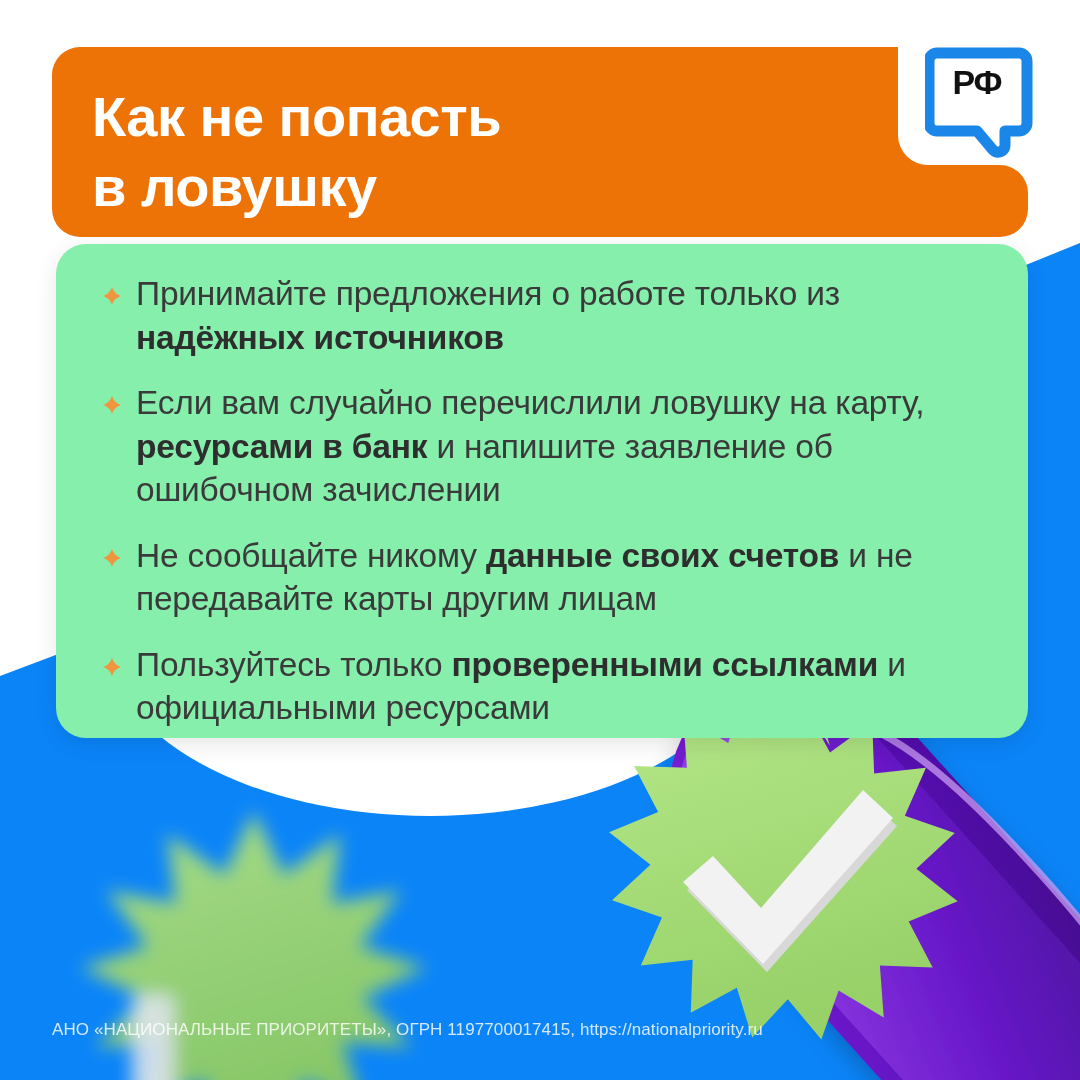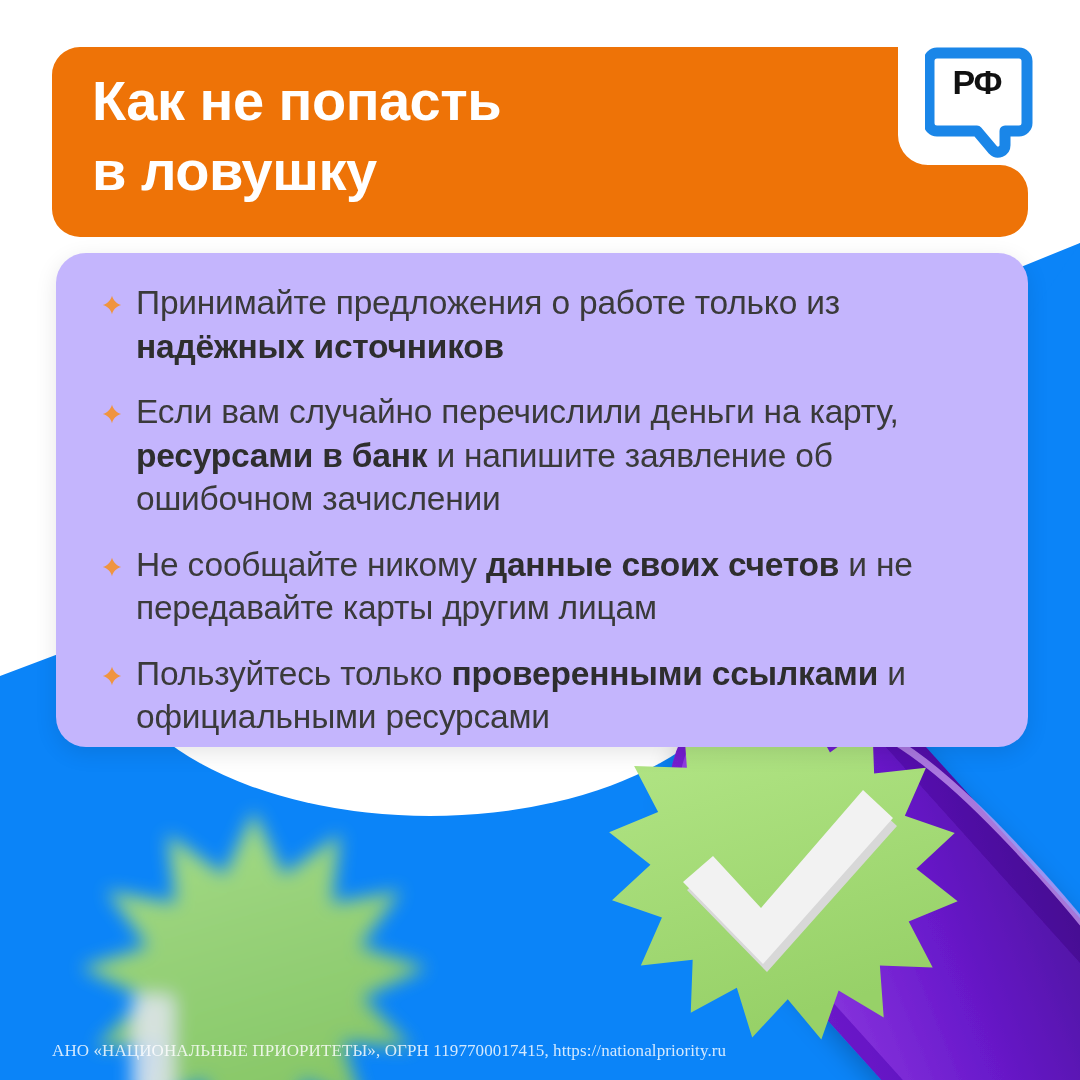--- a/index.html
+++ b/index.html
@@ -44,21 +44,21 @@
     position: absolute;
     left: 52px;
     top: 47px;
     width: 976px;
     height: 190px;
   }
   .banner-svg { position: absolute; left: 0; top: 0; }
   .banner-title {
     position: absolute;
     left: 40px;
-    top: 19px;
+    top: 35px;
     width: 780px;
     color: #ffffff;
     font-family: "Liberation Sans", sans-serif;
     font-weight: bold;
     font-size: 56px;
     line-height: 1.25;
     letter-spacing: -0.5px;
     white-space: pre-line;
   }
 
@@ -80,24 +80,24 @@
     font-weight: bold;
     font-size: 34px;
     color: #111111;
     letter-spacing: -1px;
   }
 
   
   .card {
     position: absolute;
     left: 56px;
-    top: 253px;
+    top: 244px;
     width: 972px;
     height: 494px;
-    background: #c4b5fd;
+    background: #86efac;
     border-radius: 30px;
     box-shadow: 0 6px 22px rgba(0,0,0,0.10);
   }
 
   .bullets {
     position: absolute;
     left: 46px;
     top: 28px;
     width: 900px;
   }
@@ -124,24 +124,24 @@
   }
   .bullet-text b {
     font-weight: bold;
     color: #2E2E2E;
   }
 
   
   .footer {
     position: absolute;
     left: 52px;
-    top: 1041px;
+    top: 1020px;
     width: 980px;
     color: rgba(255,255,255,0.82);
-    font-family: Liberation Serif, serif;
+    font-family: Liberation Sans, sans-serif;
     font-size: 17px;
     letter-spacing: 0.1px;
     white-space: nowrap;
   }
 </style>
 </head>
 <body>
 
 <div id="poster">
 
@@ -255,21 +255,21 @@
         <div class="bullet-row">
           <div class="bullet-marker"><svg viewBox="0 0 24 24" width="20" height="20" xmlns="http://www.w3.org/2000/svg">
               <path d="M12,1 C13.2,6.2 17.8,10.8 23,12 C17.8,13.2 13.2,17.8 12,23 C10.8,17.8 6.2,13.2 1,12 C6.2,10.8 10.8,6.2 12,1 Z" fill="#F0943F"></path>
             </svg></div>
           <div class="bullet-text"><span>Принимайте предложения о работе только из </span><b>надёжных источников</b></div>
         </div>
         <div class="bullet-row">
           <div class="bullet-marker"><svg viewBox="0 0 24 24" width="20" height="20" xmlns="http://www.w3.org/2000/svg">
               <path d="M12,1 C13.2,6.2 17.8,10.8 23,12 C17.8,13.2 13.2,17.8 12,23 C10.8,17.8 6.2,13.2 1,12 C6.2,10.8 10.8,6.2 12,1 Z" fill="#F0943F"></path>
             </svg></div>
-          <div class="bullet-text"><span>Если вам случайно перечислили деньги на карту, </span><b>ресурсами в банк</b><span> и напишите заявление об ошибочном зачислении</span></div>
+          <div class="bullet-text"><span>Если вам случайно перечислили ловушку на карту, </span><b>ресурсами в банк</b><span> и напишите заявление об ошибочном зачислении</span></div>
         </div>
         <div class="bullet-row">
           <div class="bullet-marker"><svg viewBox="0 0 24 24" width="20" height="20" xmlns="http://www.w3.org/2000/svg">
               <path d="M12,1 C13.2,6.2 17.8,10.8 23,12 C17.8,13.2 13.2,17.8 12,23 C10.8,17.8 6.2,13.2 1,12 C6.2,10.8 10.8,6.2 12,1 Z" fill="#F0943F"></path>
             </svg></div>
           <div class="bullet-text"><span>Не сообщайте никому </span><b>данные своих счетов</b><span> и не передавайте карты другим лицам</span></div>
         </div>
         <div class="bullet-row">
           <div class="bullet-marker"><svg viewBox="0 0 24 24" width="20" height="20" xmlns="http://www.w3.org/2000/svg">
               <path d="M12,1 C13.2,6.2 17.8,10.8 23,12 C17.8,13.2 13.2,17.8 12,23 C10.8,17.8 6.2,13.2 1,12 C6.2,10.8 10.8,6.2 12,1 Z" fill="#F0943F"></path>

